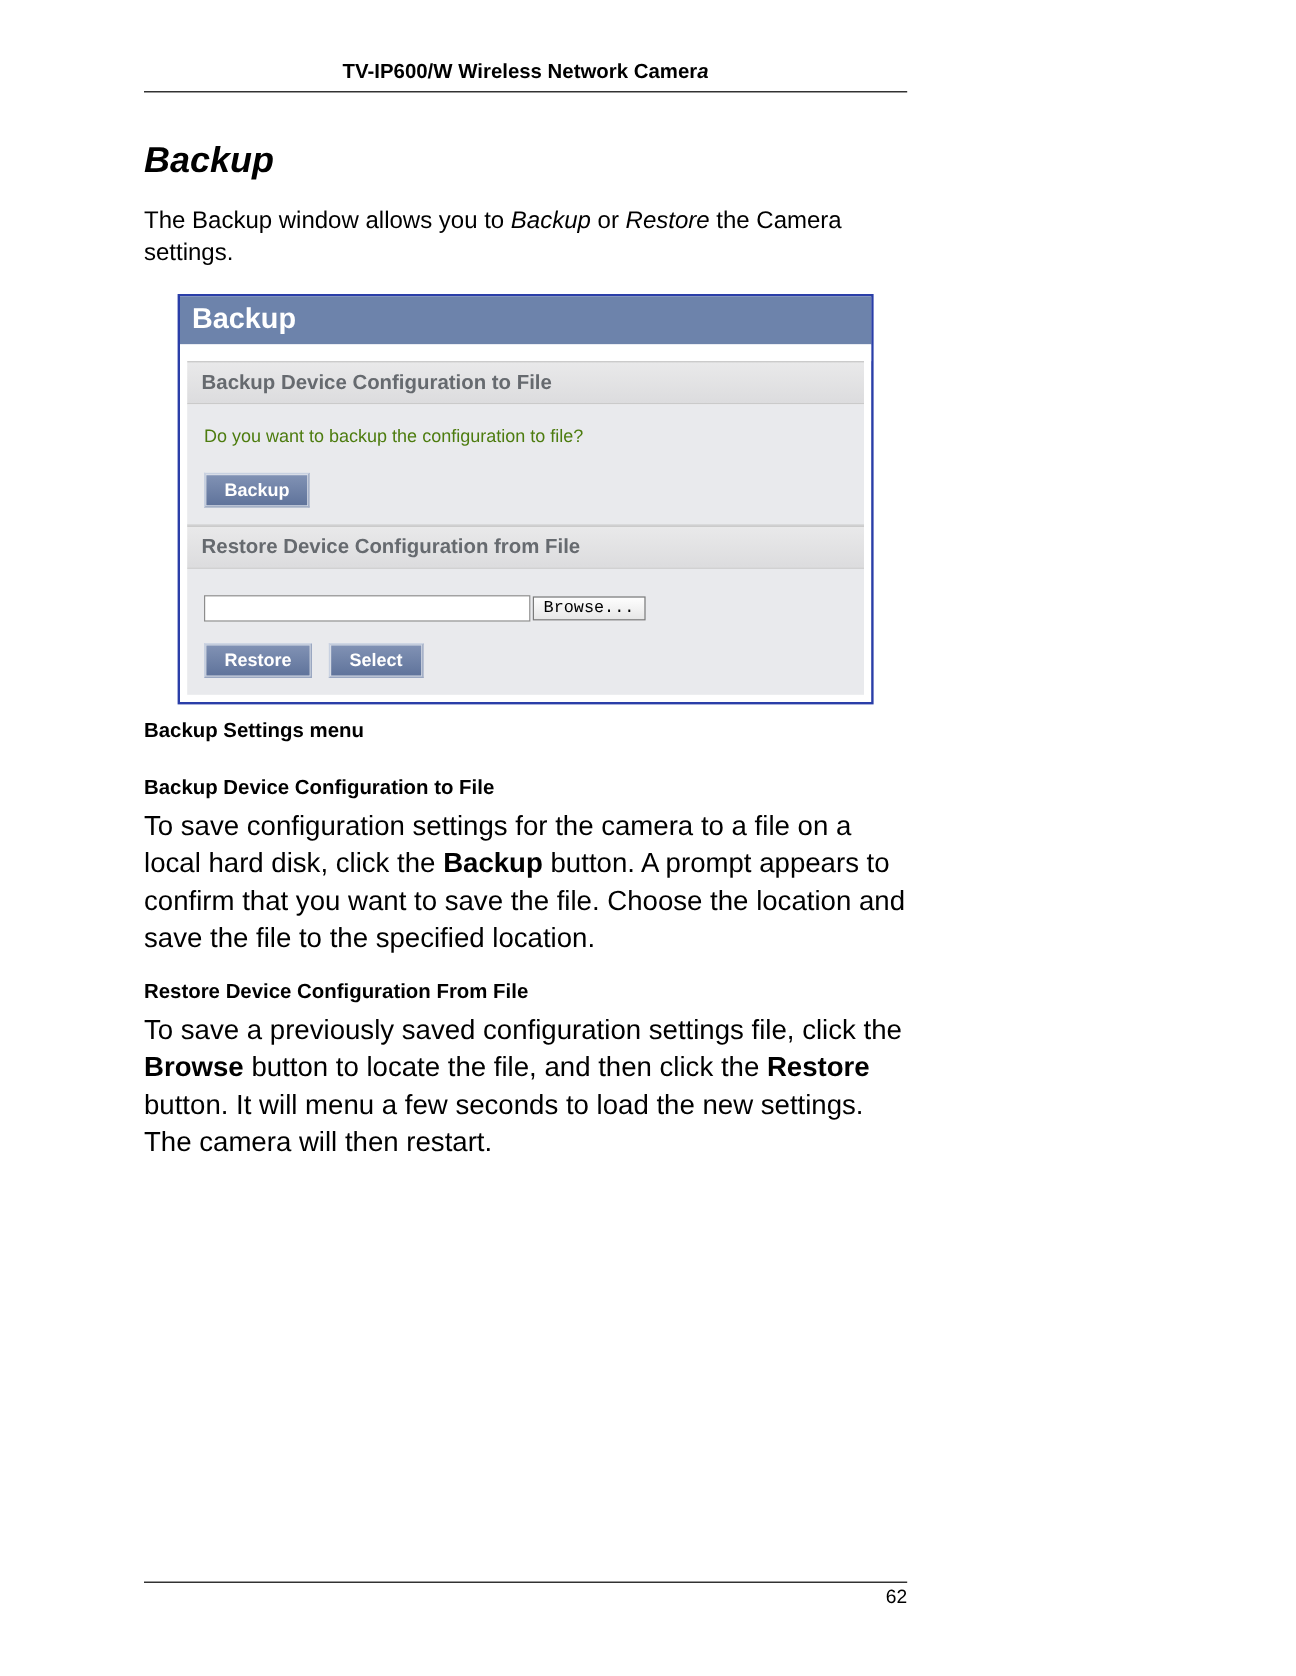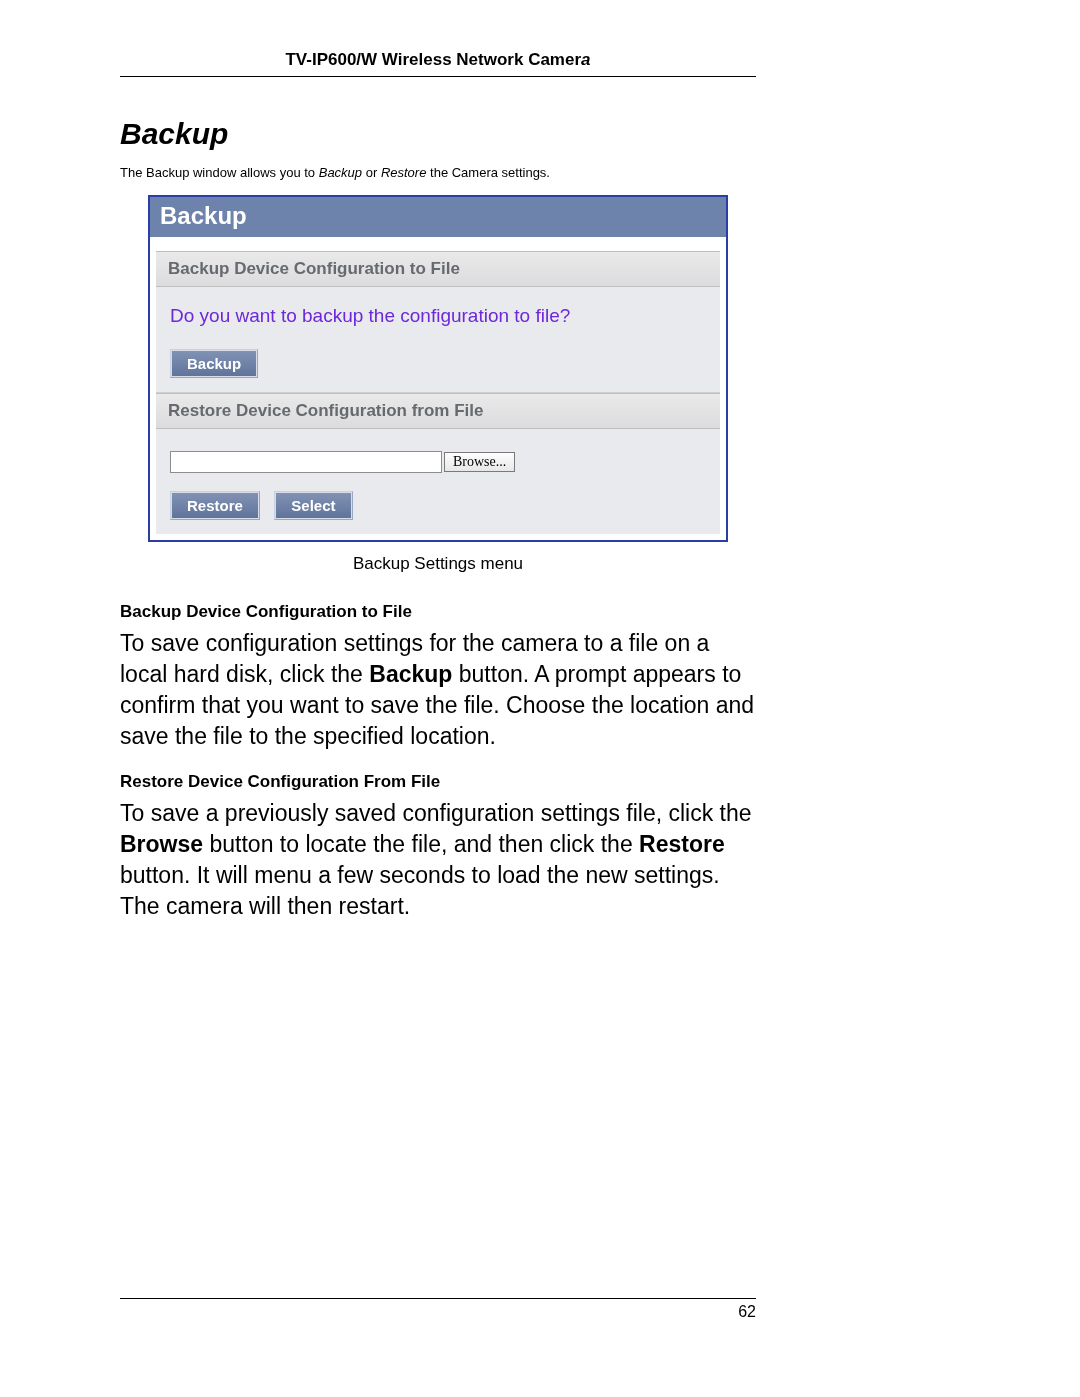--- a/index.html
+++ b/index.html
@@ -28,21 +28,21 @@
     border-top: 1.5px solid #000;
     margin: 0 0 40px 0;
   }
   .section-title {
     font-style: italic;
     font-weight: bold;
     font-size: 30px;
     margin: 0 0 10px 0;
   }
   .intro {
-    font-size: 13px;
+    font-size: 20px;
     line-height: 1.35;
   }
   .intro .i { font-style: italic; }
 
   
   .shot {
     width: 580px;
     margin: 12px auto 10px auto;
     border: 2px solid #2a3ea8;
     box-sizing: border-box;
@@ -68,22 +68,22 @@
     margin: 0 6px;
   }
   .panel-body {
     background: #e9eaed;
     margin: 0 6px;
     padding: 18px 14px 14px 14px;
     border-bottom: 1px solid #cfcfcf;
   }
   .panel-body.last { border-bottom: none; }
   .q {
-    font-size: 19px;
-    color: #6d28d9;
+    font-size: 15px;
+    color: #4d7c0f;
     margin-bottom: 22px;
   }
   .btn3d {
     display: inline-block;
     background: linear-gradient(#8293b5, #5e729a);
     border: 1px solid #9aa7c1;
     border-top-color: #c8d1e1;
     border-left-color: #c8d1e1;
     box-shadow: 0 0 0 1px #d8dde7 inset;
     color: #fff;
@@ -108,47 +108,47 @@
   }
   .browse-btn {
     display: inline-block;
     vertical-align: middle;
     background: linear-gradient(#fefefe, #e7e7e7);
     border: 1px solid #7a7a7a;
     font-size: 14px;
     padding: 1px 8px;
     margin-left: 2px;
     cursor: pointer;
-    font-family: Liberation Serif, serif;
+    font-family: Liberation Mono, monospace;
   }
   .bottom-pad { height: 6px; }
 
   .caption {
-    text-align: center;
-    font-weight: normal;
+    text-align: left;
+    font-weight: bold;
     font-size: 17px;
     margin: 12px 0 28px 0;
   }
   .body-h {
     font-weight: bold;
     font-size: 17px;
     margin: 6px 0 6px 0;
   }
   .body-p {
     font-size: 23px;
     line-height: 1.35;
     margin: 0 0 20px 0;
   }
   .b { font-weight: bold; }
 
   .footer {
     position: absolute;
     left: 120px;
     right: 120px;
-    bottom: 76px;
+    bottom: 56px;
   }
   .footer hr {
     border: none;
     border-top: 1.5px solid #000;
     margin: 0 0 4px 0;
   }
   .pgnum {
     text-align: right;
     font-size: 16px;
   }

